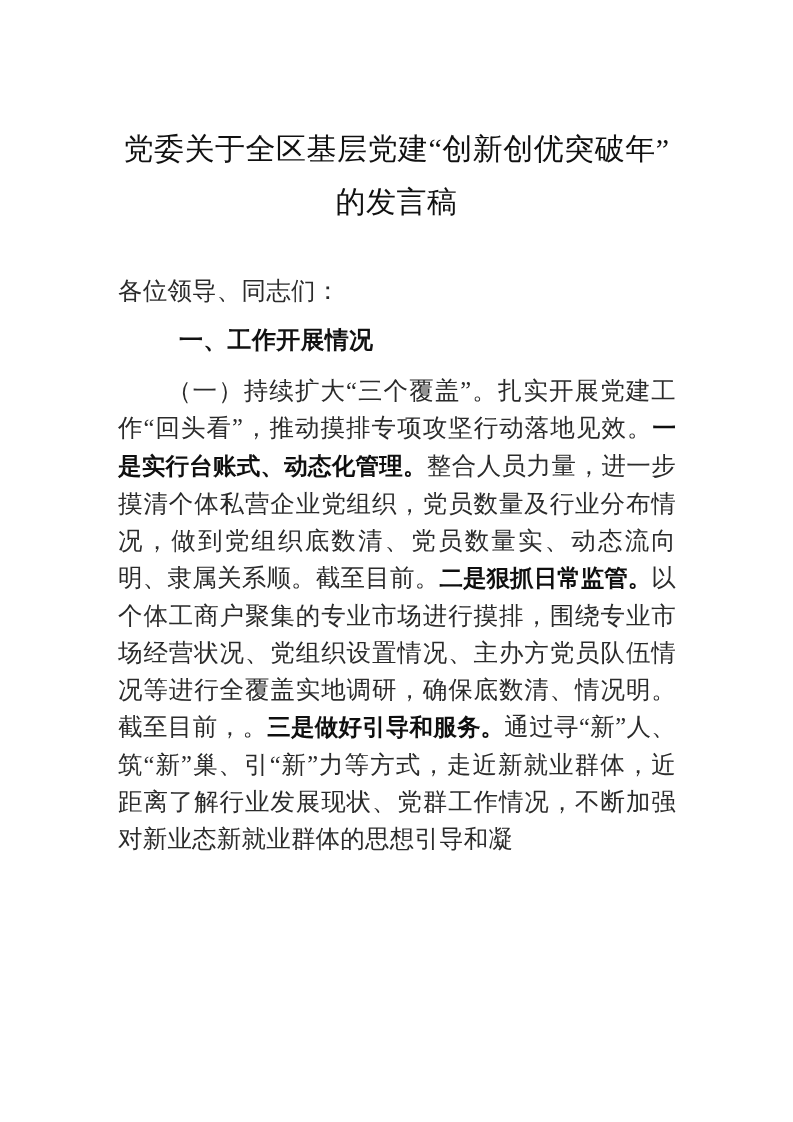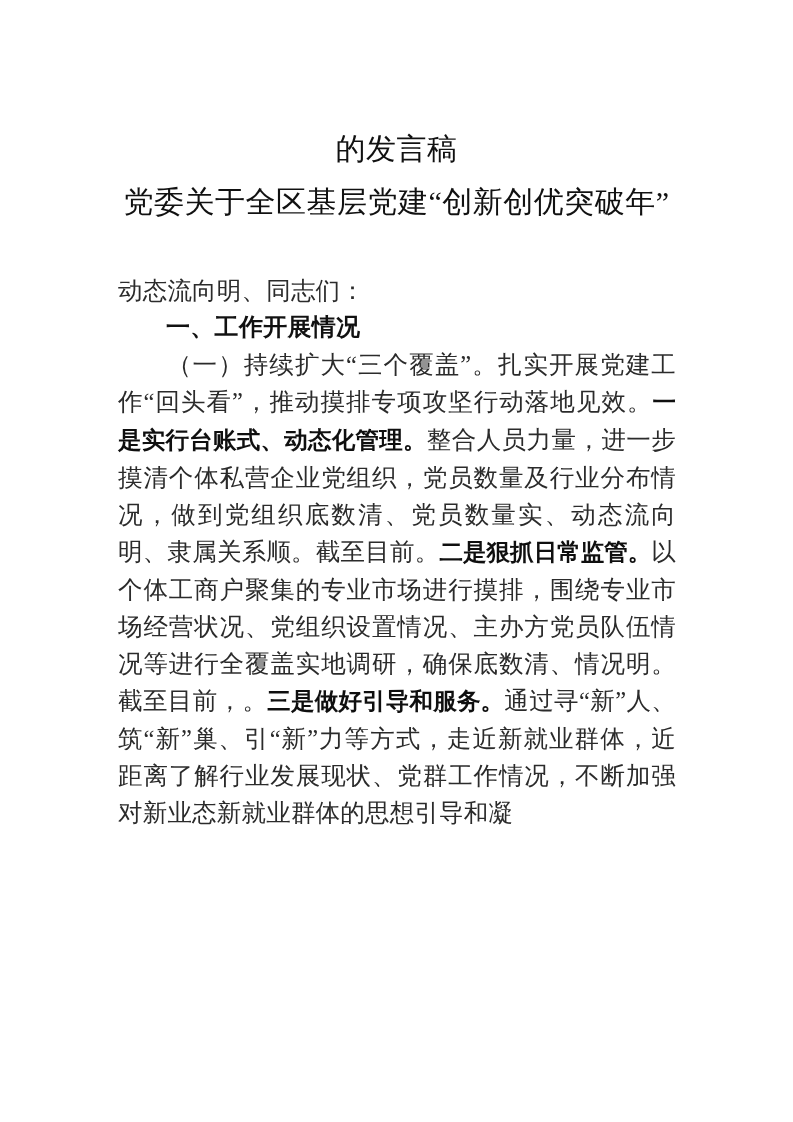--- a/index.html
+++ b/index.html
@@ -59,44 +59,44 @@
   .para.flush {
     text-indent: 0;
   }
   .heading-1 {
     font-family: "DejaVu Sans", "Liberation Sans", sans-serif;
     font-size: 24px;
     line-height: 37px;
     font-weight: 700;
     color: #111111;
     text-indent: 2em;
-    margin: 0;
+    margin: 13px;
     letter-spacing: 0.3px;
   }
   .b-run {
     font-family: "DejaVu Sans", "Liberation Sans", sans-serif;
     font-weight: 700;
     color: #0f0f0f;
     font-size: 23.5px;
     letter-spacing: 0;
   }
 </style>
 </head>
 <body>
 
 <div class="page">
 
   <div class="doc-title">
+    <span class="title-line">党委关于全区基层党建“创新创优突破年”</span>
     <span class="title-line">的发言稿</span>
-    <span class="title-line">党委关于全区基层党建“创新创优突破年”</span>
   </div>
 
   <div class="body-block">
 
-    <p class="para flush">动态流向明、同志们：</p>
+    <p class="para flush">各位领导、同志们：</p>
 
 
     <p class="heading-1">一、工作开展情况</p>
 
     <p class="para indent">
       <span>（一）持续扩大“三个覆盖”。扎实开展党建工作“回头看”，推动摸排专项攻坚行动落地见效。</span><span class="b-run">一是实行台账式、动态化管理。</span><span>整合人员力量，进一步摸清个体私营企业党组织，党员数量及行业分布情况，做到党组织底数清、党员数量实、动态流向明、隶属关系顺。截至目前。</span><span class="b-run">二是狠抓日常监管。</span><span>以个体工商户聚集的专业市场进行摸排，围绕专业市场经营状况、党组织设置情况、主办方党员队伍情况等进行全覆盖实地调研，确保底数清、情况明。截至目前，。</span><span class="b-run">三是做好引导和服务。</span><span>通过寻“新”人、筑“新”巢、引“新”力等方式，走近新就业群体，近距离了解行业发展现状、党群工作情况，不断加强对新业态新就业群体的思想引导和凝</span>
     </p>
 
   </div>
 

